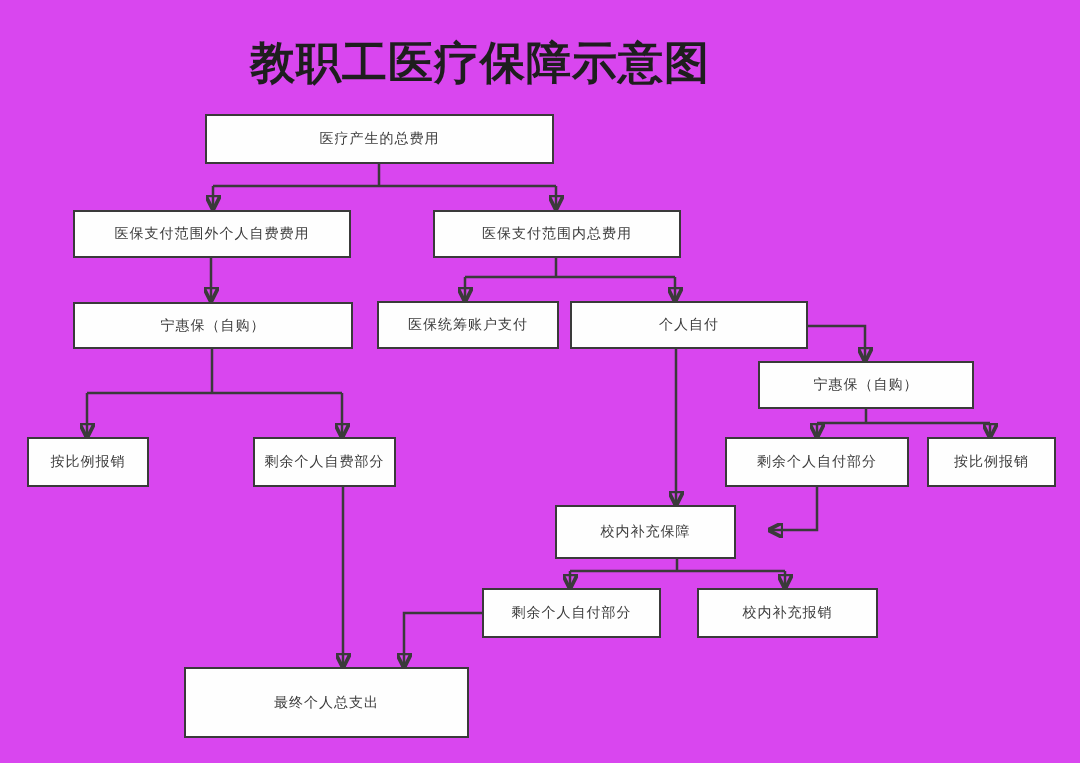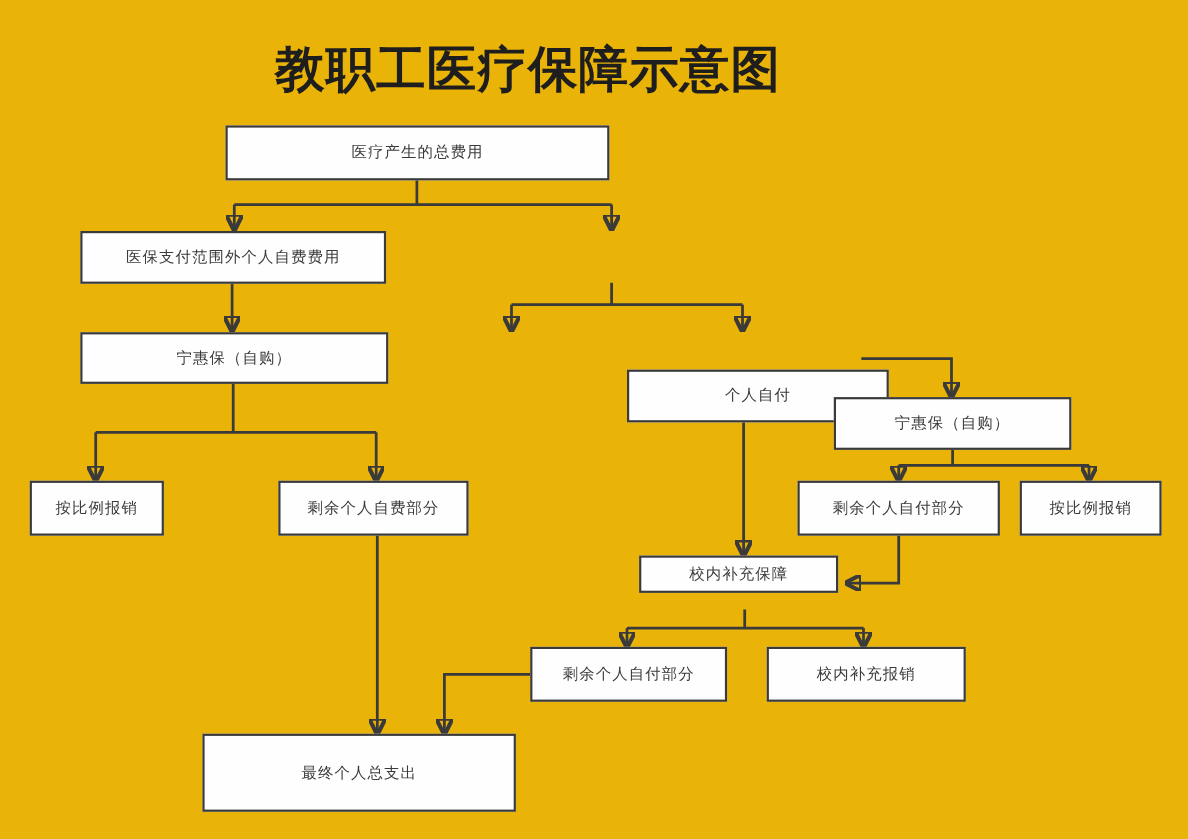--- a/index.html
+++ b/index.html
@@ -5,21 +5,21 @@
   html, body {
     margin: 0;
     padding: 0;
     background: #ffffff;
     font-family: "Liberation Sans", "DejaVu Sans", sans-serif;
   }
   .canvas {
     position: relative;
     width: 1080px;
     height: 763px;
-    background: #eab308;
+    background: #d946ef;
     overflow: hidden;
   }
   .diagram-title {
     position: absolute;
     left: 480px;
     top: 33px;
     transform: translateX(-50%);
     white-space: nowrap;
     font-size: 45px;
     font-weight: 900;
@@ -96,37 +96,39 @@
 
     <path d="M343 486 V666" marker-end="url(#arrow)"></path>
 
     <path d="M482 613 H404 V666" marker-end="url(#arrow)"></path>
   </svg>
 
   <div class="node" style="left:205px; top:114px; width:349px; height:50px;">医疗产生的总费用</div>
 
   <div class="node" style="left:73px; top:210px; width:278px; height:48px;">医保支付范围外个人自费费用</div>
 
+  <div class="node" style="left:433px; top:210px; width:248px; height:48px;">医保支付范围内总费用</div>
 
   <div class="node" style="left:73px; top:302px; width:280px; height:47px;">宁惠保（自购）</div>
 
+  <div class="node" style="left:377px; top:301px; width:182px; height:48px;">医保统筹账户支付</div>
 
-  <div class="node" style="left:570px; top:301px; width:238px; height:48px;margin-top:35px;">个人自付</div>
+  <div class="node" style="left:570px; top:301px; width:238px; height:48px;">个人自付</div>
 
   <div class="node" style="left:758px; top:361px; width:216px; height:48px;">宁惠保（自购）</div>
 
   <div class="node" style="left:27px; top:437px; width:122px; height:50px;">按比例报销</div>
 
-  <div class="node" style="left:253px; top:437px; width:173px; height:50px;text-align:right;">剩余个人自费部分</div>
+  <div class="node" style="left:253px; top:437px; width:143px; height:50px;text-align:right;">剩余个人自费部分</div>
 
   <div class="node" style="left:725px; top:437px; width:184px; height:50px;">剩余个人自付部分</div>
 
   <div class="node" style="left:927px; top:437px; width:129px; height:50px;">按比例报销</div>
 
-  <div class="node" style="left:581px; top:505px; width:181px; height:34px;">校内补充保障</div>
+  <div class="node" style="left:555px; top:505px; width:181px; height:54px;">校内补充保障</div>
 
   <div class="node" style="left:482px; top:588px; width:179px; height:50px;">剩余个人自付部分</div>
 
   <div class="node" style="left:697px; top:588px; width:181px; height:50px;text-align:center;">校内补充报销</div>
 
   <div class="node" style="left:184px; top:667px; width:285px; height:71px;">最终个人总支出</div>
 
 </div>
 
 </body></html>

